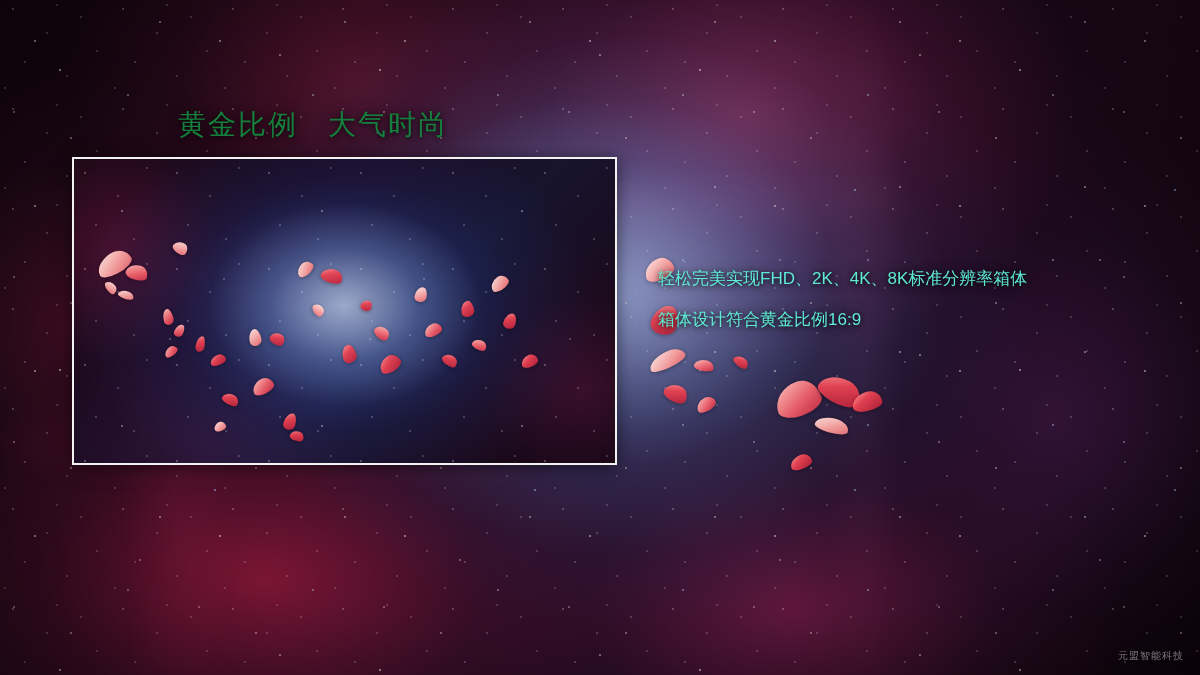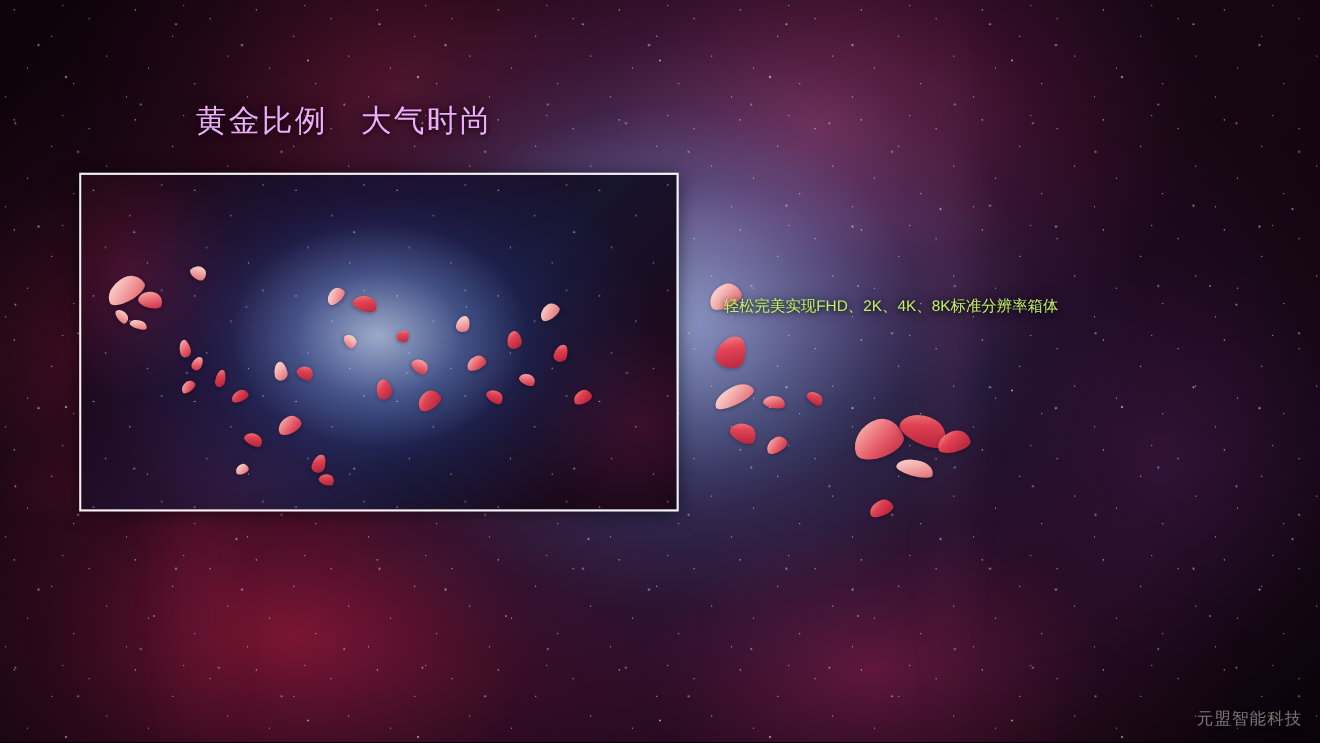--- a/index.html
+++ b/index.html
@@ -90,25 +90,25 @@
       radial-gradient(2.0px 2.0px at 140px 260px, rgba(255,190,215,1), rgba(255,170,200,.22) 45%, transparent 70%),
       radial-gradient(2.0px 2.0px at 280px 55px, rgba(255,255,240,1), rgba(255,250,220,.22) 45%, transparent 70%);
     background-size: 320px 300px;
     opacity: .95;
   }
 
   
   .title {
     position: absolute;
     left: 178px;
-    top: 94px;
+    top: 109px;
     font-size: 28px;
     line-height: 1.12;
     letter-spacing: 2px;
-    color: #f0abfc;
+    color: #15803d;
     white-space: pre;
     text-shadow: 0 1px 5px rgba(0,0,0,.75), 0 0 14px rgba(0,0,0,.45);
   }
 
   
   .picture-frame {
     position: absolute;
     left: 72px;
     top: 157px;
     width: 545px;
@@ -169,33 +169,33 @@
   }
 
   
   .body-copy {
     position: absolute;
     left: 658px;
     top: 258px;
     width: 500px;
   }
   .body-line {
-    font-size: 14px;
+    font-size: 17px;
     line-height: 41px;
-    color: #bef264;
+    color: #5eead4;
     white-space: nowrap;
     text-shadow: 0 1px 5px rgba(0,0,0,.80), 0 0 12px rgba(0,0,0,.50);
   }
 
   
   .watermark {
     position: absolute;
     right: 16px;
     bottom: 12px;
-    font-size: 15px;
+    font-size: 10px;
     letter-spacing: 1px;
     color: rgba(235,225,230,0.50);
     text-shadow: 0 1px 3px rgba(0,0,0,.6);
   }
 </style>
 </head>
 <body>
 
 <div class="slide">
 
@@ -259,16 +259,17 @@
       <div class="petal" style="left: 775px; top: 382px; width: 46px; height: 34px; transform: rotate(-18deg);"></div>
       <div class="petal deep" style="left: 818px; top: 378px; width: 44px; height: 26px; transform: rotate(28deg);"></div>
       <div class="petal deep" style="left: 852px; top: 392px; width: 30px; height: 19px; transform: rotate(-12deg);"></div>
       <div class="petal pale" style="left: 815px; top: 418px; width: 34px; height: 15px; transform: rotate(16deg);"></div>
       <div class="petal deep" style="left: 790px; top: 455px; width: 22px; height: 14px; transform: rotate(-20deg);"></div>
       <div class="petal deep" style="left: 733px; top: 357px; width: 16px; height: 10px; transform: rotate(40deg);"></div>
     </div>
 
   <div class="body-copy">
     <div class="body-line">轻松完美实现FHD、2K、4K、8K标准分辨率箱体</div>
+    <div class="body-line">箱体设计符合黄金比例16:9</div>
   </div>
 
   <div class="watermark">元盟智能科技</div>
 </div>
 
 </body></html>

